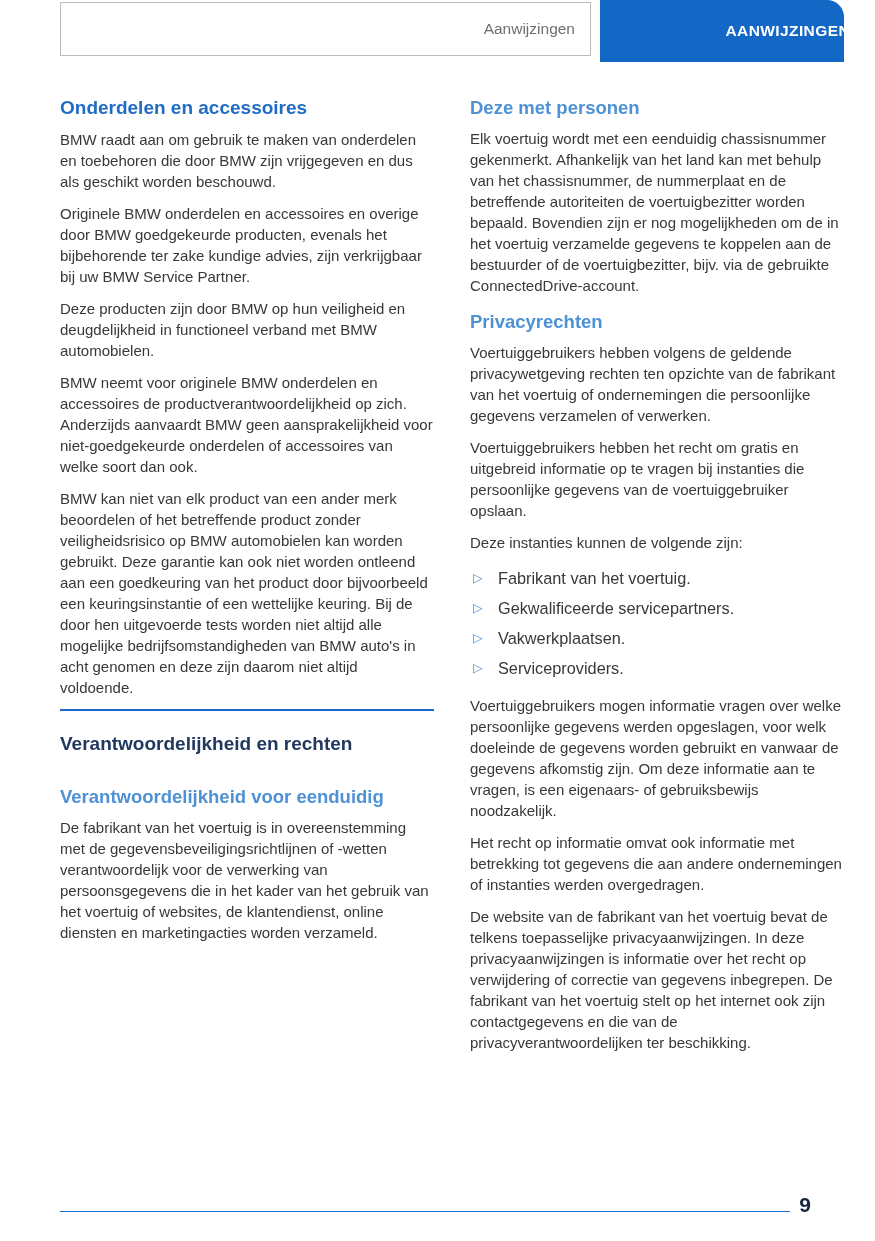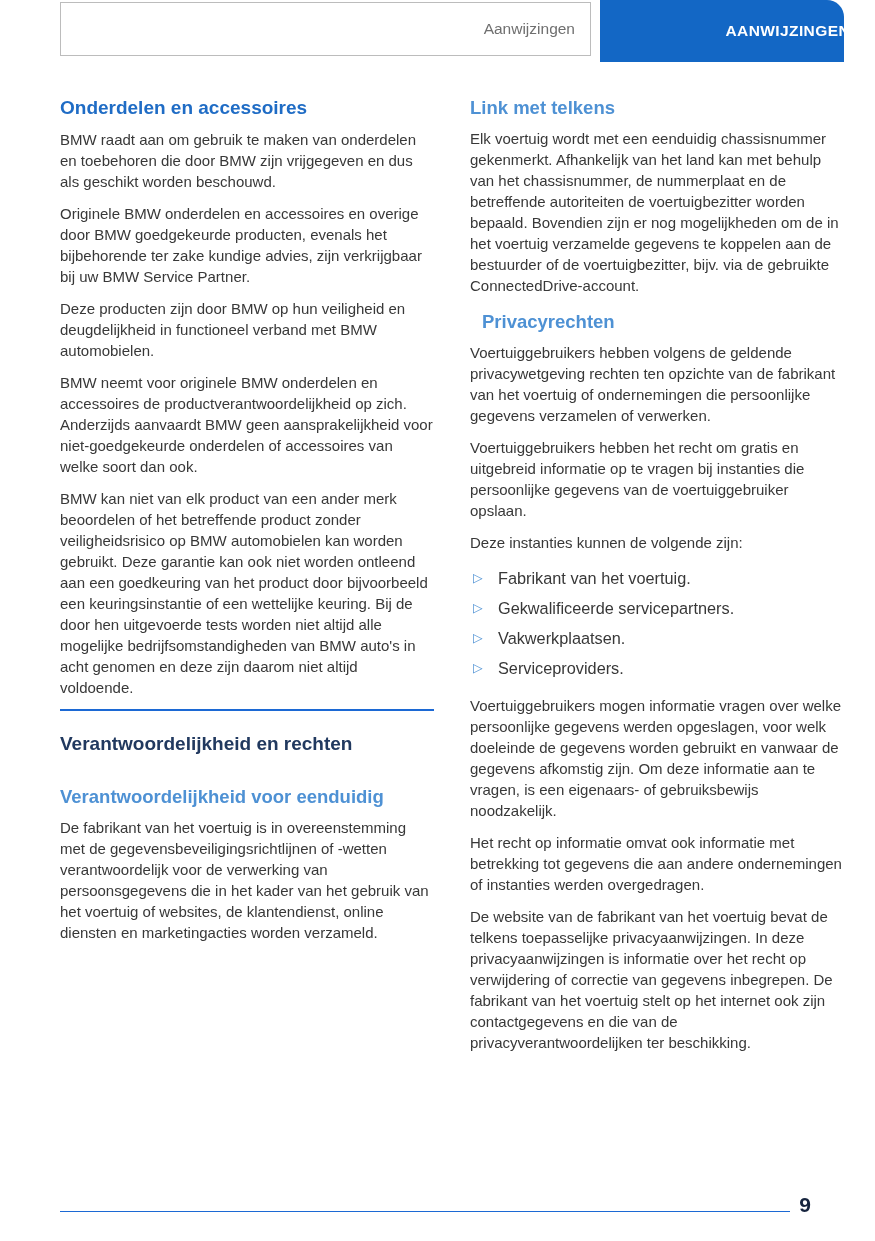--- a/index.html
+++ b/index.html
@@ -49,21 +49,21 @@
   }
 
   .h-section {
     color:#1f6cc5; font-size:19px; font-weight:bold;
     margin:0 0 9px 0; line-height:1.2;
   }
   .h-sub {
     color:#4e91d4; font-size:18.5px; font-weight:bold;
     margin:0 0 9px 0; line-height:1.2;
   }
-  .h-sub.spaced { margin-top:15px;margin-left:12px; }
+  .h-sub.spaced { margin-top:15px; }
   .h-chapter {
     color:#1c69d4; font-size:27.5px; font-weight:bold;
     line-height:1.26; margin:27px 0 0 0;
     letter-spacing:-0.2px;
   }
   .chapter-rule {
     height:2px; background:#1c69d4; width:100%;
     margin:10px 0 0 0;
   }
   .h-dark {
@@ -118,21 +118,21 @@
 
       <div class="chapter-rule"></div>
 
       <h2 class="h-dark">Verantwoordelijkheid en rechten</h2>
 
       <h3 class="h-sub after-dark">Verantwoordelijkheid voor eenduidig</h3>
       <p class="body">De fabrikant van het voertuig is in overeenstemming met de gegevensbeveiligingsrichtlijnen of -wetten verantwoordelijk voor de verwerking van persoonsgegevens die in het kader van het gebruik van het voertuig of websites, de klantendienst, online diensten en marketingacties worden verzameld.</p>
     </div>
 
     <div class="col">
-      <h3 class="h-sub">Link met telkens</h3>
+      <h3 class="h-sub">Deze met personen</h3>
       <p class="body">Elk voertuig wordt met een eenduidig chassisnummer gekenmerkt. Afhankelijk van het land kan met behulp van het chassisnummer, de nummerplaat en de betreffende autoriteiten de voertuigbezitter worden bepaald. Bovendien zijn er nog mogelijkheden om de in het voertuig verzamelde gegevens te koppelen aan de bestuurder of de voertuigbezitter, bijv. via de gebruikte ConnectedDrive-account.</p>
 
       <h3 class="h-sub spaced">Privacyrechten</h3>
       <p class="body">Voertuiggebruikers hebben volgens de geldende privacywetgeving rechten ten opzichte van de fabrikant van het voertuig of ondernemingen die persoonlijke gegevens verzamelen of verwerken.</p>
       <p class="body">Voertuiggebruikers hebben het recht om gratis en uitgebreid informatie op te vragen bij instanties die persoonlijke gegevens van de voertuiggebruiker opslaan.</p>
       <p class="body">Deze instanties kunnen de volgende zijn:</p>
 
       <ul class="tri-list">
         <li>
           <span class="tri">▷</span>

